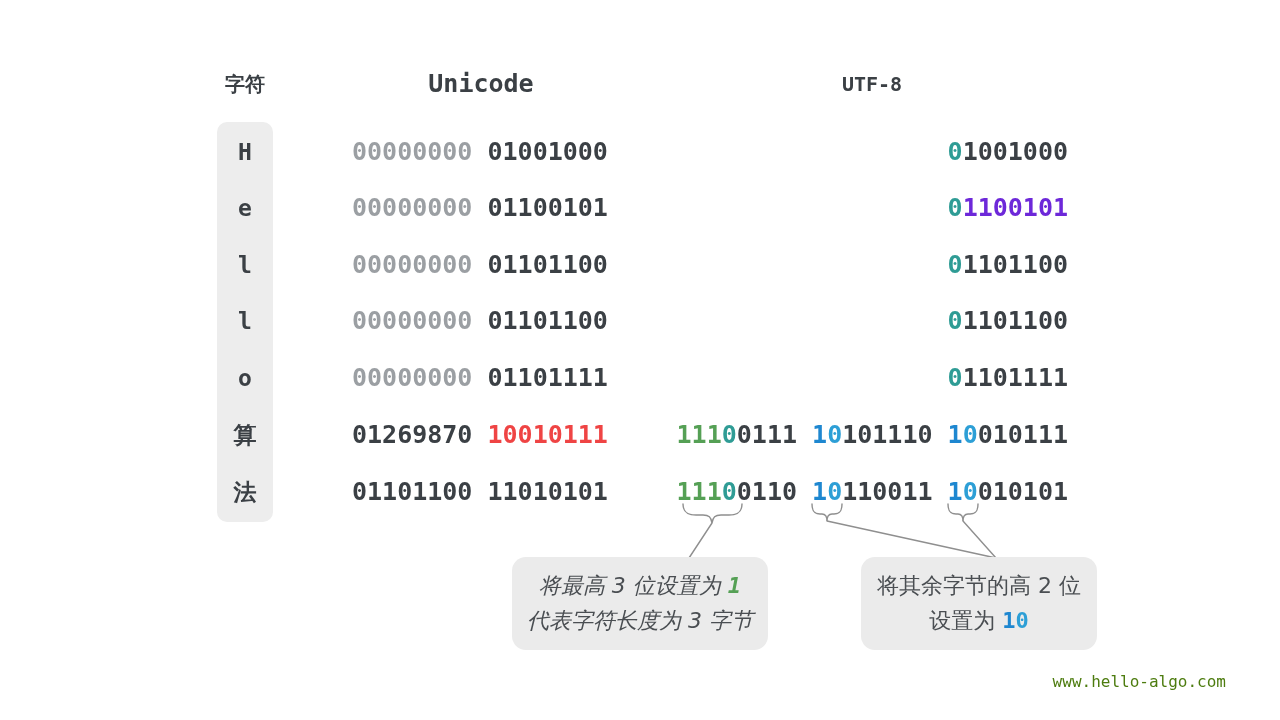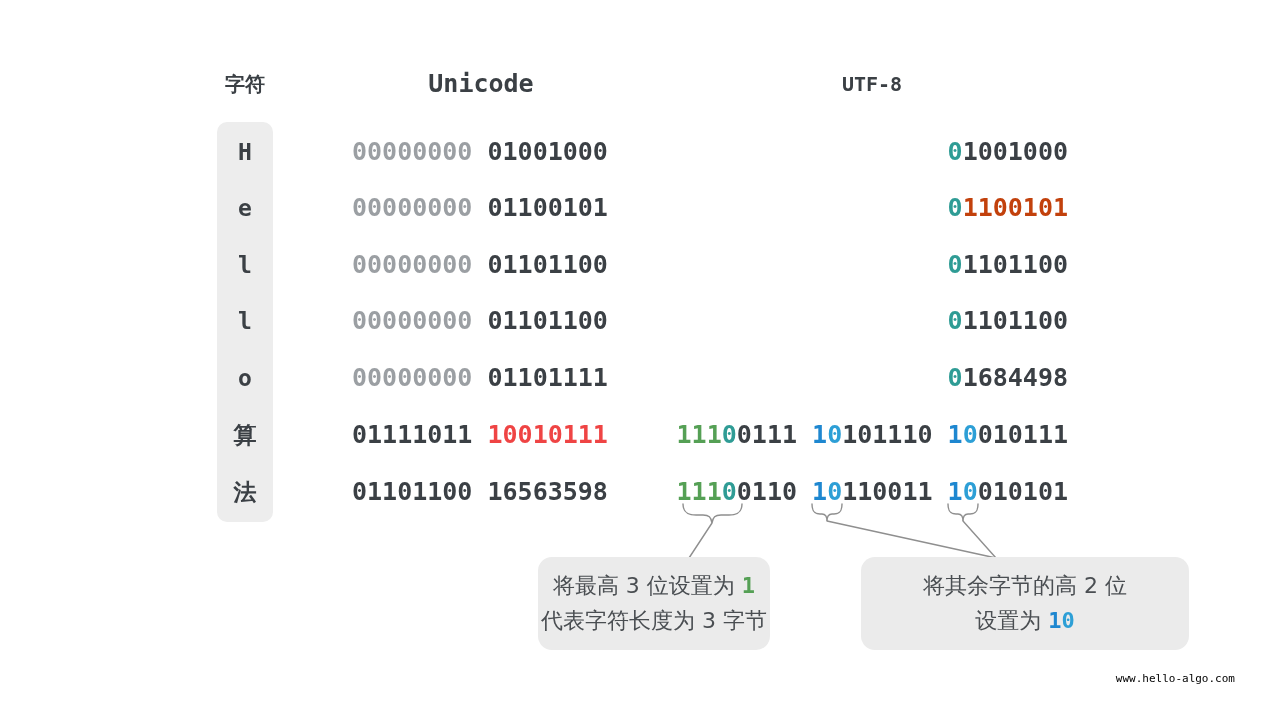--- a/index.html
+++ b/index.html
@@ -29,26 +29,26 @@
   .cell-utf8{
     position:absolute;right:212px;font-size:25px;white-space:pre;text-align:right;
     font-family:"DejaVu Sans Mono", monospace;font-weight:bold;
   }
   .annot-svg{position:absolute;left:0;top:0;width:1280px;height:720px;pointer-events:none;}
   .callout{
     position:absolute;top:557px;height:93px;background:#ebebeb;border-radius:14px;
     color:#4a4e52;font-size:22px;display:flex;flex-direction:column;
     justify-content:center;align-items:center;gap:5px;
   }
-  .callout-left{left:538px;width:232px;}
-  .callout-right{left:861px;width:328px;}
+  .callout-left{left:512px;width:256px;font-style:italic;}
+  .callout-right{left:861px;width:236px;}
   .callout-line{line-height:30px;white-space:pre;}
   .mono-num{font-family:"DejaVu Sans Mono", monospace;font-weight:bold;}
   .watermark{
-    position:absolute;right:45px;top:672px;font-size:11px;color:#000000;
+    position:absolute;right:54px;top:672px;font-size:16px;color:#4d7c0f;
     font-family:"DejaVu Sans Mono", monospace;
   }
 </style>
 </head>
 <body>
 
 <div class="hdr hdr-char">字符</div>
 <div class="hdr hdr-unicode mono">Unicode</div>
 <div class="hdr hdr-utf8 mono">UTF-8</div>
 
@@ -56,45 +56,45 @@
 
 <div>
     <div class="row" style="top: 138px;">
       <div class="cell-char">H</div>
       <div class="cell-unicode"><span style="color: rgb(155, 159, 163);">00000000</span> <span style="color: rgb(59, 64, 69);">01001000</span></div>
       <div class="cell-utf8"><span style="color: rgb(47, 156, 149);">0</span><span style="color: rgb(59, 64, 69); text-align: center;">1001000</span></div>
     </div>
     <div class="row" style="top: 194px;">
       <div class="cell-char">e</div>
       <div class="cell-unicode"><span style="color: rgb(155, 159, 163);">00000000</span> <span style="color: rgb(59, 64, 69);">01100101</span></div>
-      <div class="cell-utf8"><span style="color: rgb(47, 156, 149);">0</span><span style="color: #c2410c;">1100101</span></div>
+      <div class="cell-utf8"><span style="color: rgb(47, 156, 149);">0</span><span style="color: #6d28d9;">1100101</span></div>
     </div>
     <div class="row" style="top: 251px;">
       <div class="cell-char">l</div>
       <div class="cell-unicode"><span style="color: rgb(155, 159, 163);">00000000</span> <span style="color: rgb(59, 64, 69);">01101100</span></div>
       <div class="cell-utf8"><span style="color: rgb(47, 156, 149);">0</span><span style="color: rgb(59, 64, 69);">1101100</span></div>
     </div>
     <div class="row" style="top: 307px;">
       <div class="cell-char">l</div>
       <div class="cell-unicode"><span style="color: rgb(155, 159, 163);">00000000</span> <span style="color: rgb(59, 64, 69);">01101100</span></div>
       <div class="cell-utf8"><span style="color: rgb(47, 156, 149);">0</span><span style="color: rgb(59, 64, 69);">1101100</span></div>
     </div>
     <div class="row" style="top: 364px;">
       <div class="cell-char">o</div>
       <div class="cell-unicode"><span style="color: rgb(155, 159, 163);">00000000</span> <span style="color: rgb(59, 64, 69);">01101111</span></div>
-      <div class="cell-utf8"><span style="color: rgb(47, 156, 149);">0</span><span style="color: rgb(59, 64, 69);">1684498</span></div>
+      <div class="cell-utf8"><span style="color: rgb(47, 156, 149);">0</span><span style="color: rgb(59, 64, 69);">1101111</span></div>
     </div>
     <div class="row" style="top: 421px;">
       <div class="cell-char">算</div>
-      <div class="cell-unicode"><span style="color: rgb(59, 64, 69);">01111011</span> <span style="color: #ef4444;">10010111</span></div>
+      <div class="cell-unicode"><span style="color: rgb(59, 64, 69);">01269870</span> <span style="color: #ef4444;">10010111</span></div>
       <div class="cell-utf8"><span style="color: rgb(85, 160, 85);">111</span><span style="color: rgb(47, 156, 149);">0</span><span style="color: rgb(59, 64, 69);">0111</span> <span style="color: rgb(30, 135, 208);">1</span><span style="color: rgb(45, 159, 214);">0</span><span style="color: rgb(59, 64, 69);">101110</span> <span style="color: rgb(30, 135, 208);">1</span><span style="color: rgb(45, 159, 214);">0</span><span style="color: rgb(59, 64, 69);">010111</span></div>
     </div>
     <div class="row" style="top: 478px;">
       <div class="cell-char">法</div>
-      <div class="cell-unicode"><span style="color: rgb(59, 64, 69);">01101100</span> <span style="color: rgb(59, 64, 69);">16563598</span></div>
+      <div class="cell-unicode"><span style="color: rgb(59, 64, 69);">01101100</span> <span style="color: rgb(59, 64, 69);">11010101</span></div>
       <div class="cell-utf8"><span style="color: rgb(85, 160, 85);">111</span><span style="color: rgb(47, 156, 149);">0</span><span style="color: rgb(59, 64, 69);">0110</span> <span style="color: rgb(30, 135, 208);">1</span><span style="color: rgb(45, 159, 214);">0</span><span style="color: rgb(59, 64, 69);">110011</span> <span style="color: rgb(30, 135, 208);">1</span><span style="color: rgb(45, 159, 214);">0</span><span style="color: rgb(59, 64, 69);">010101</span></div>
     </div>
   </div>
 
 <svg class="annot-svg" viewBox="0 0 1280 720">
   <g fill="none" stroke="#8f8f8f" stroke-width="1.4" stroke-linecap="round">
     <path d="M 683 504 C 683 512 687 515 696 515 L 703 515 C 709 515 711 517 712 523 C 713 517 715 515 721 515 L 729 515 C 738 515 742 512 742 504"></path>
     <path d="M 812 504 C 812 511 814 514 820 514 L 822 514 C 825 514 827 516 827 521 C 827 516 829 514 832 514 L 834 514 C 840 514 842 511 842 504"></path>
     <path d="M 948 504 C 948 511 950 514 956 514 L 958 514 C 961 514 963 516 963 521 C 963 516 965 514 968 514 L 970 514 C 976 514 978 511 978 504"></path>
     <path d="M 712 523 L 689 558"></path>

